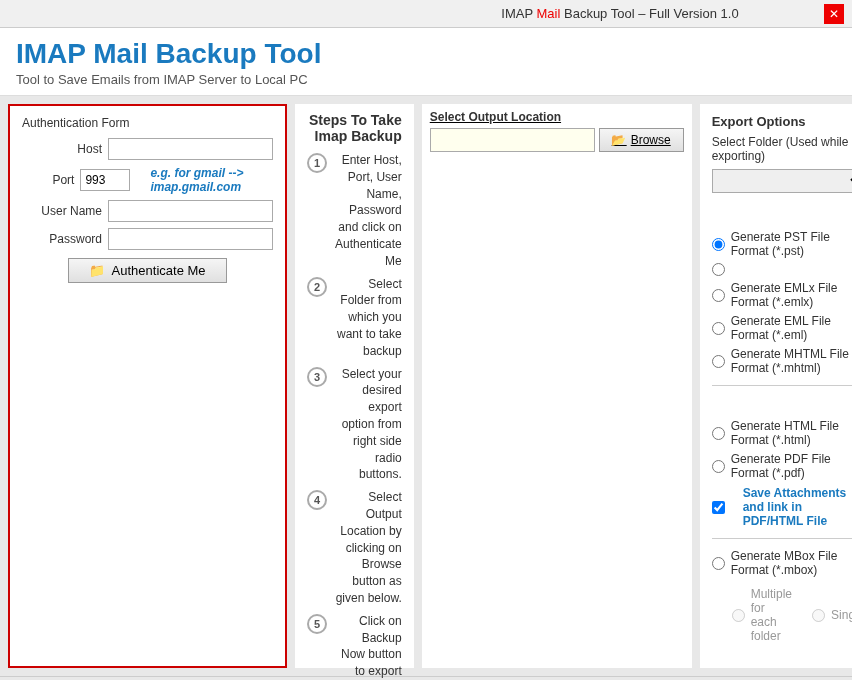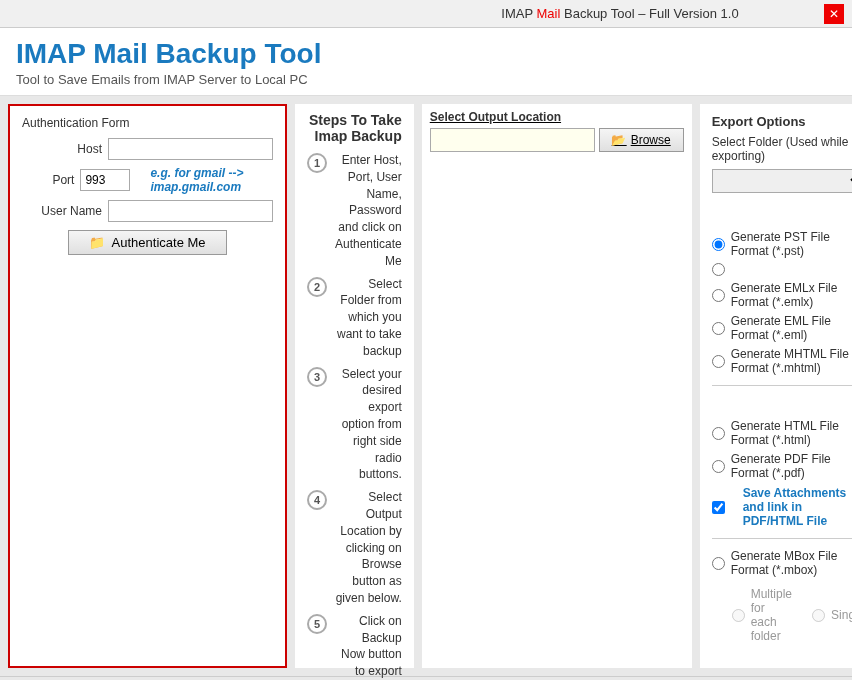--- a/index.html
+++ b/index.html
@@ -320,20 +320,24 @@
         <span class="form-label">Port</span>
         <input class="port-input" type="text" value="993" style="">
         <span class="port-hint">e.g. for gmail --&gt;  imap.gmail.com</span>
       </div>
 
       <div class="form-row">
         <span class="form-label">User Name</span>
         <input class="form-input" type="text" style="">
       </div>
 
+      <div class="form-row">
+        <span class="form-label">Password</span>
+        <input class="form-input" type="password" style="">
+      </div>
 
       <div class="auth-btn-row">
         <button class="auth-btn">
           <span>📁</span>
           <span>Authenticate Me</span>
         </button>
       </div>
     </div>
 
     <div class="steps-section">

